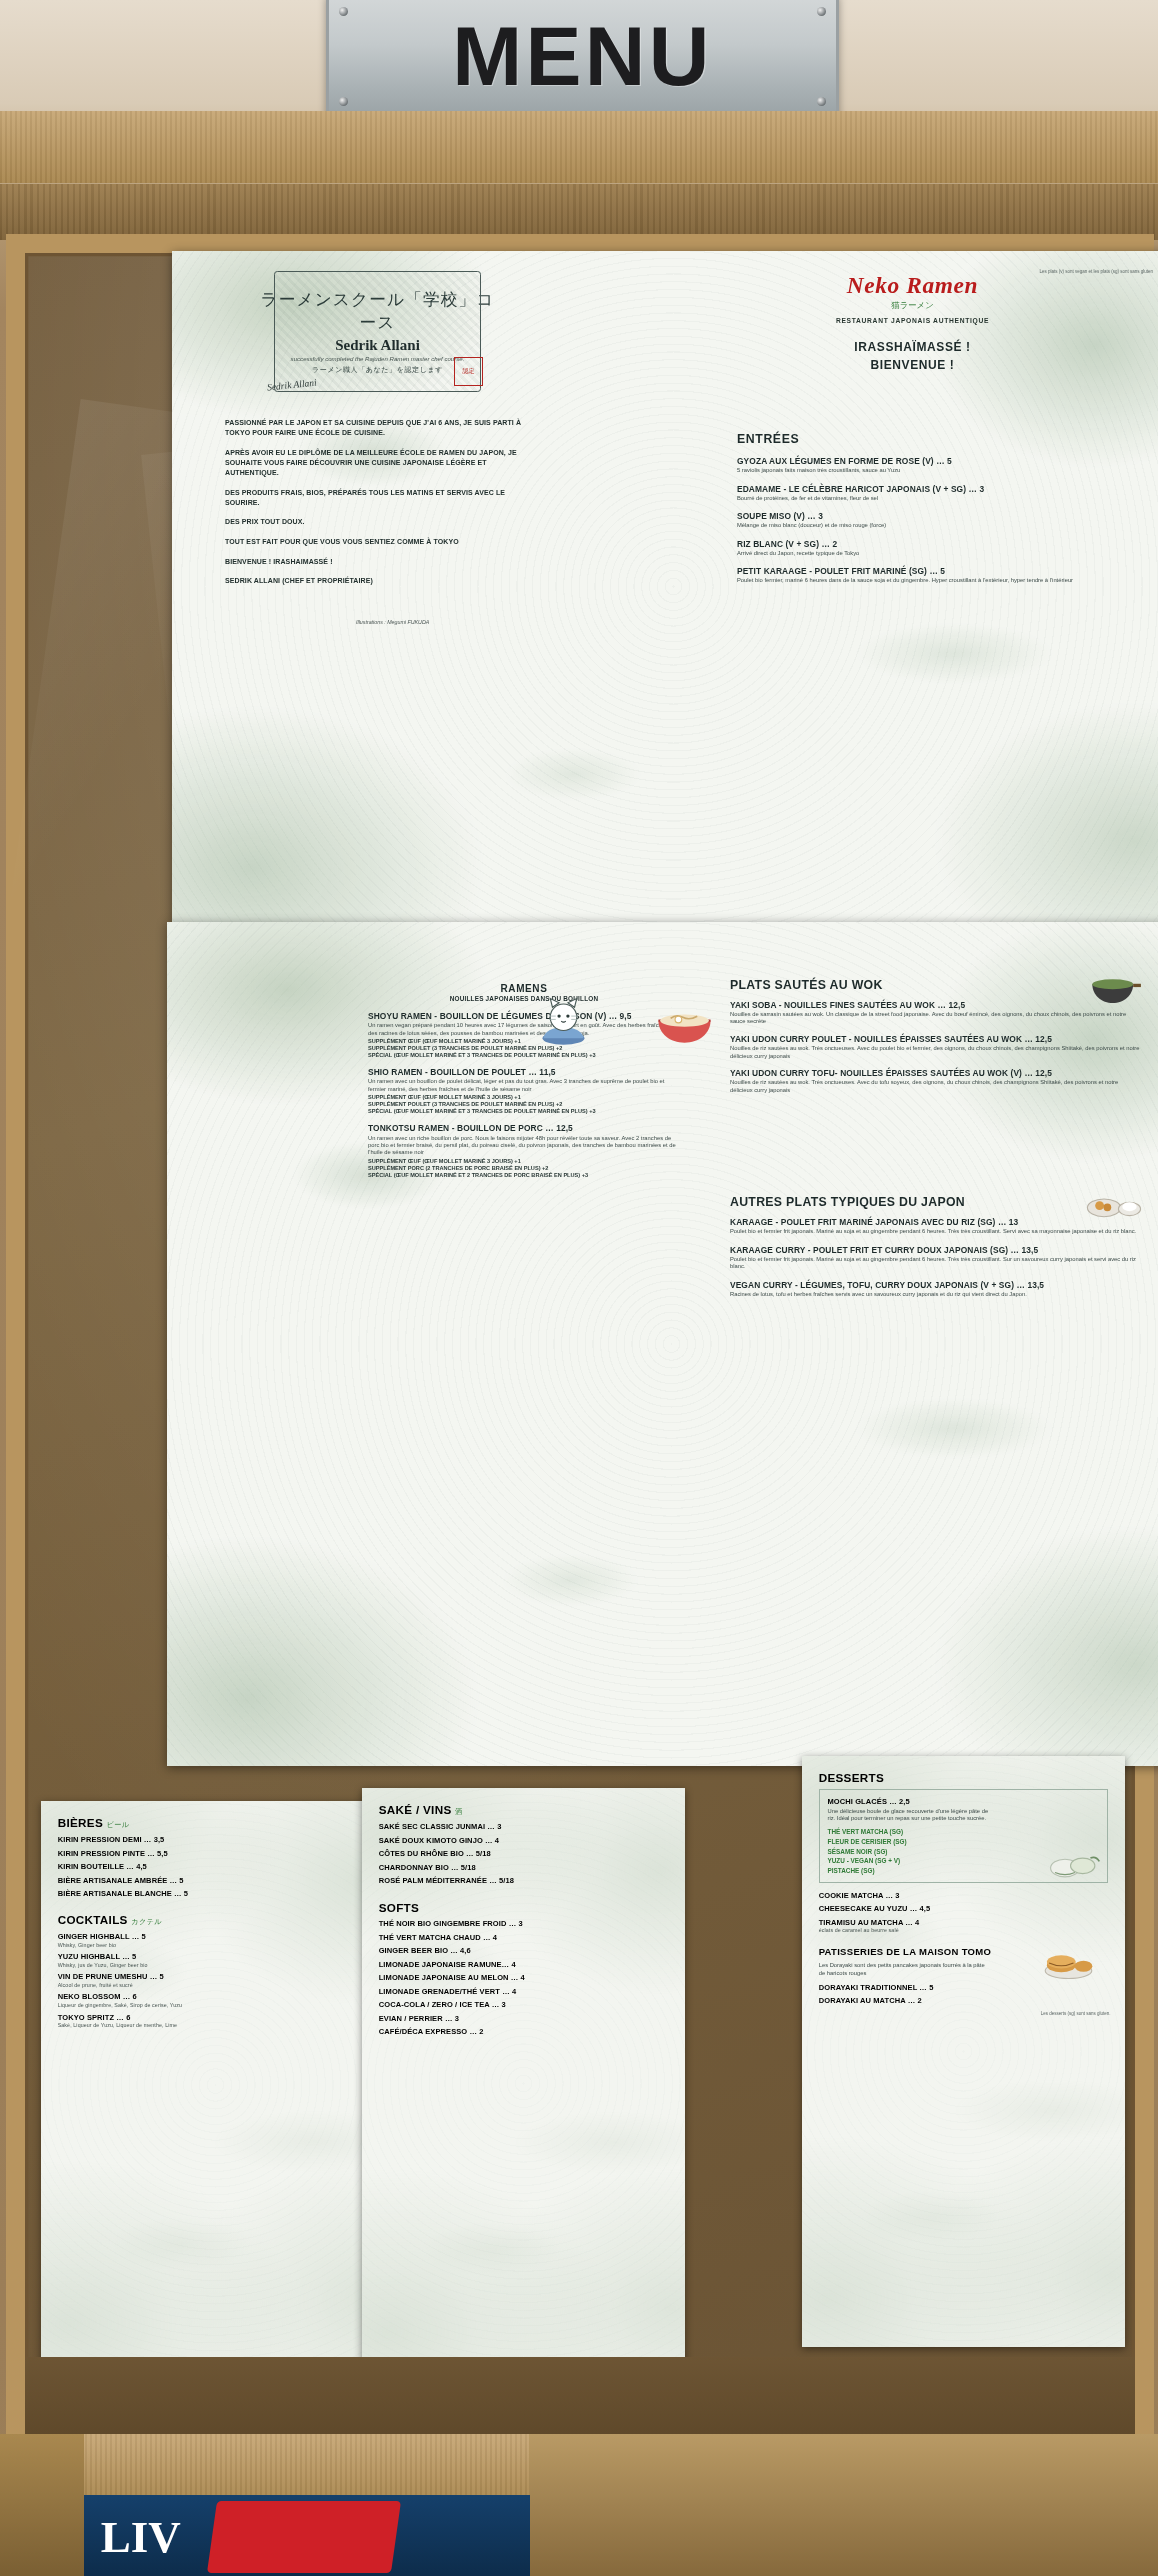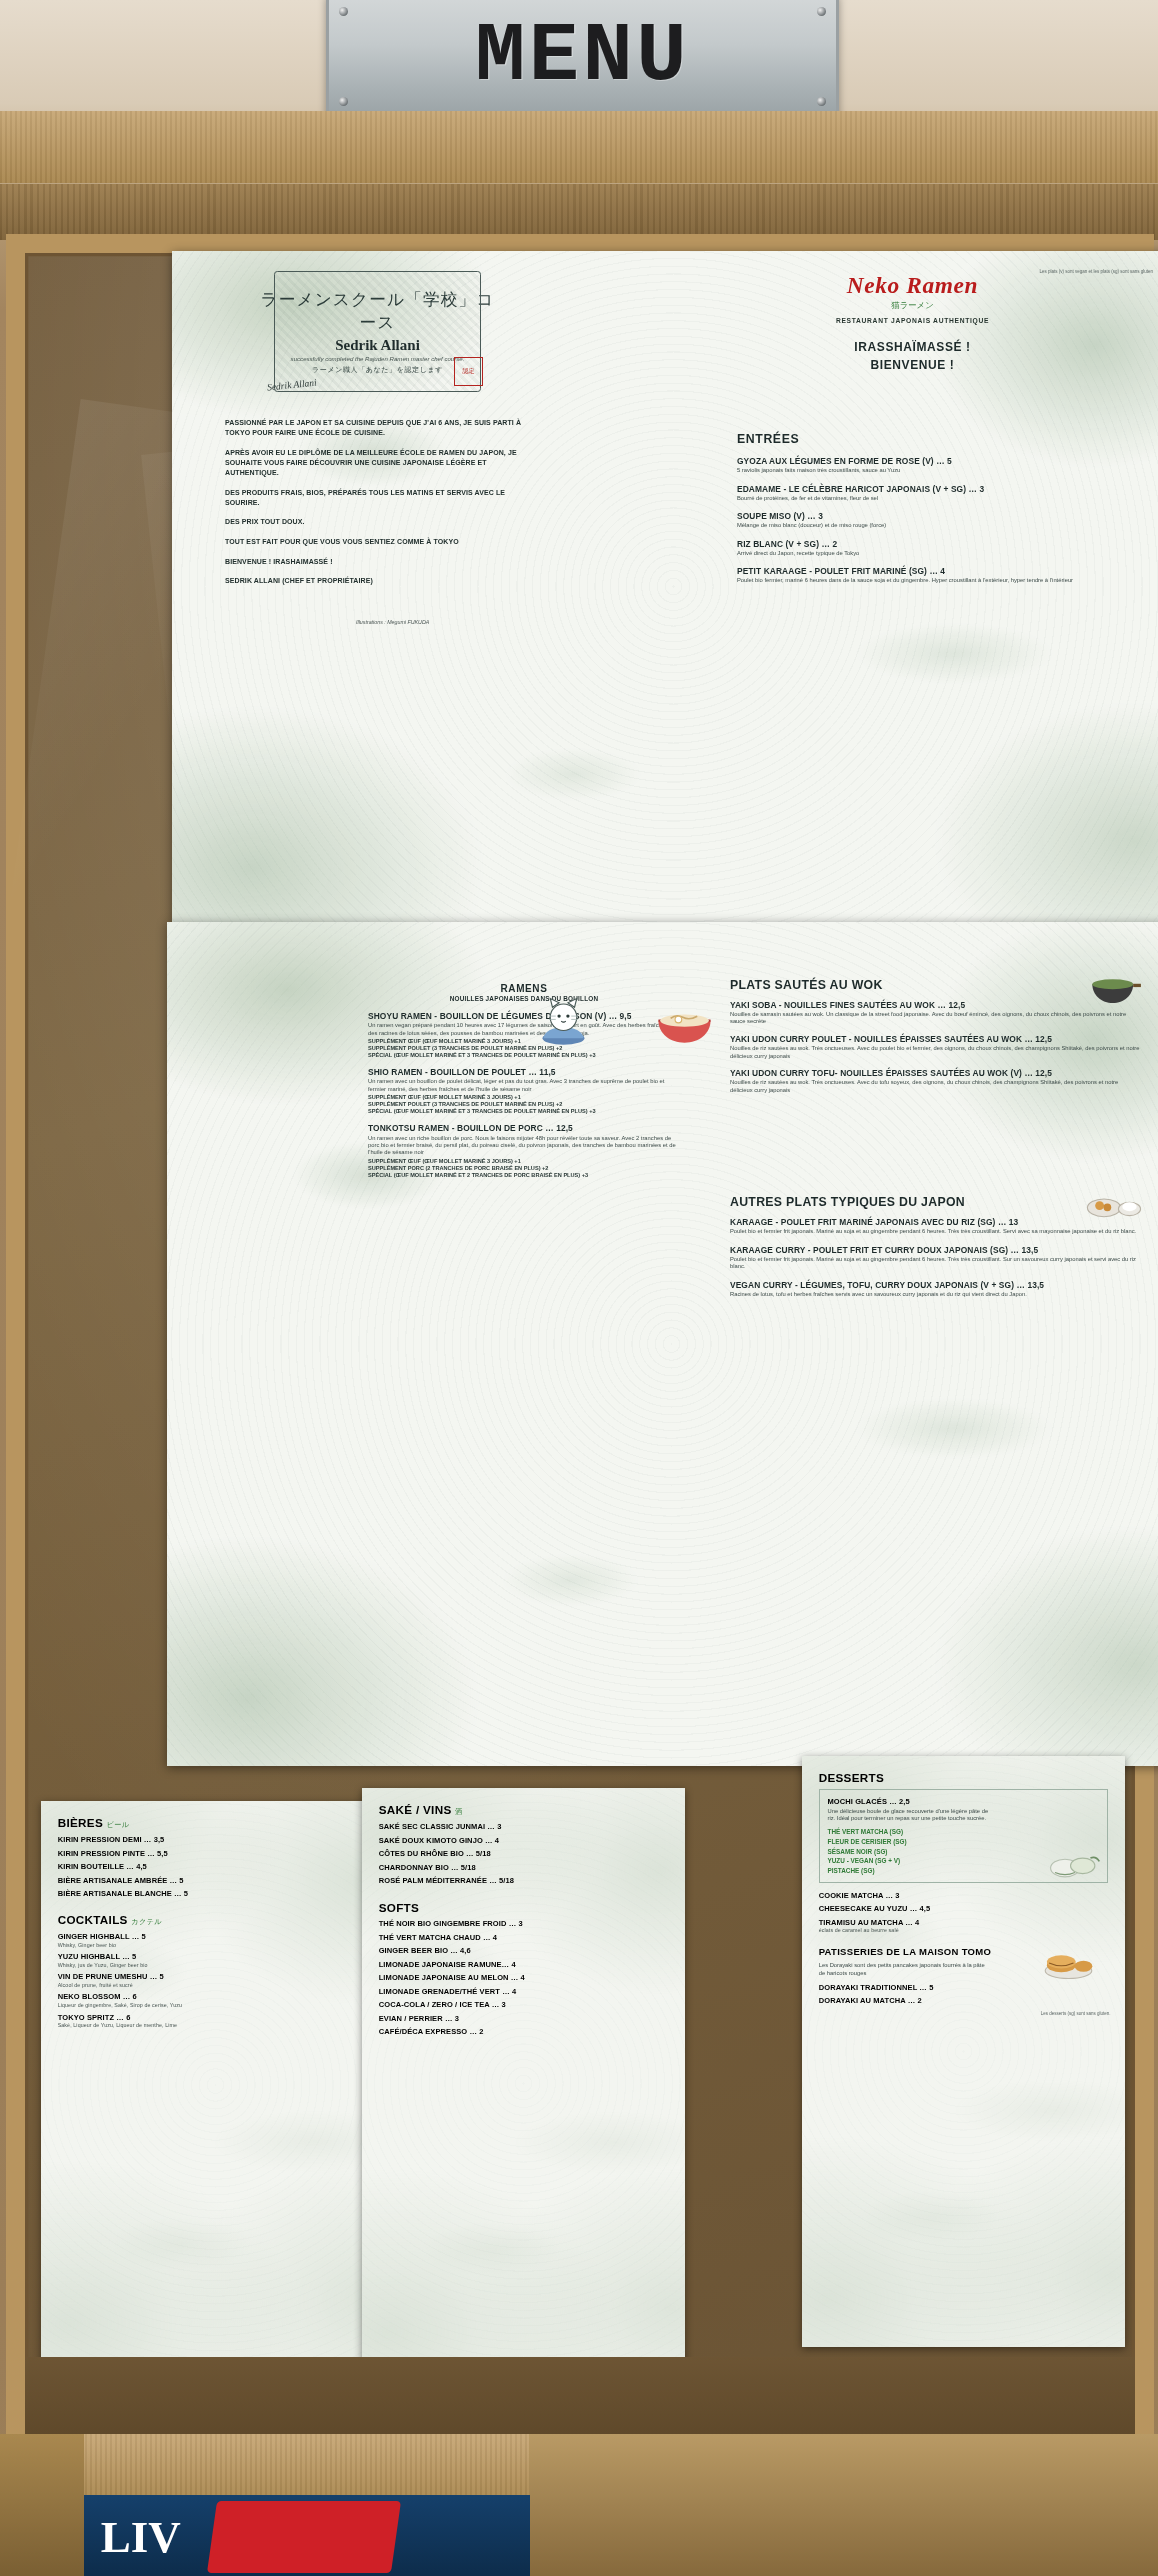--- a/index.html
+++ b/index.html
@@ -29,21 +29,21 @@
 
   
   #menu-sign {
     position:absolute; left:326px; top:-5.6px; width:513px; height:125px;
     background: linear-gradient(180deg,#d3d7d8 0%, #c3c9cb 40%, #aab2b5 75%, #9aa3a6 100%);
     border: 3.3px solid #9aa0a2;
     display:flex; align-items:center; justify-content:center;
     box-shadow: 0 3.3px 7.8px rgba(0,0,0,0.35);
   }
   #menu-sign .txt {
-    font-family: Liberation Mono, monospace;
+    font-family: Liberation Sans, sans-serif;
     font-weight:700; font-size:84px; letter-spacing:3.3px;
     color:#1d1d1f;
     text-shadow: 1.1px 1.1px 0 rgba(255,255,255,.35);
   }
   .screw { position:absolute; width:9px; height:9px; border-radius:50%;
     background: radial-gradient(circle at 35% 35%, #f0f0f0, #6e7477 70%, #4a4f51); }
 
   
   #top-beam { position:absolute; left:0; top:111px; width:1159px; height:72px; }
   #top-beam2 { position:absolute; left:0; top:184px; width:1159px; height:56px; }
@@ -260,21 +260,21 @@
         </div>
         <div class="item">
           <div class="item-name">SOUPE MISO (V) … 3</div>
           <div class="item-desc">Mélange de miso blanc (douceur) et de miso rouge (force)</div>
         </div>
         <div class="item">
           <div class="item-name">RIZ BLANC (V + SG) … 2</div>
           <div class="item-desc">Arrivé direct du Japon, recette typique de Tokyo</div>
         </div>
         <div class="item">
-          <div class="item-name">PETIT KARAAGE - POULET FRIT MARINÉ (SG) … 4</div>
+          <div class="item-name">PETIT KARAAGE - POULET FRIT MARINÉ (SG) … 5</div>
           <div class="item-desc">Poulet bio fermier, mariné 6 heures dans de la sauce soja et du gingembre. Hyper croustillant à l'extérieur, hyper tendre à l'intérieur</div>
         </div>
       </div>
 
       <div class="footnote">Les plats (v) sont vegan et les plats (sg) sont sans gluten</div>
     </div>
   </div>
 
   <div class="sheet" id="sheet-mid">
     <div class="leafbg"></div>

